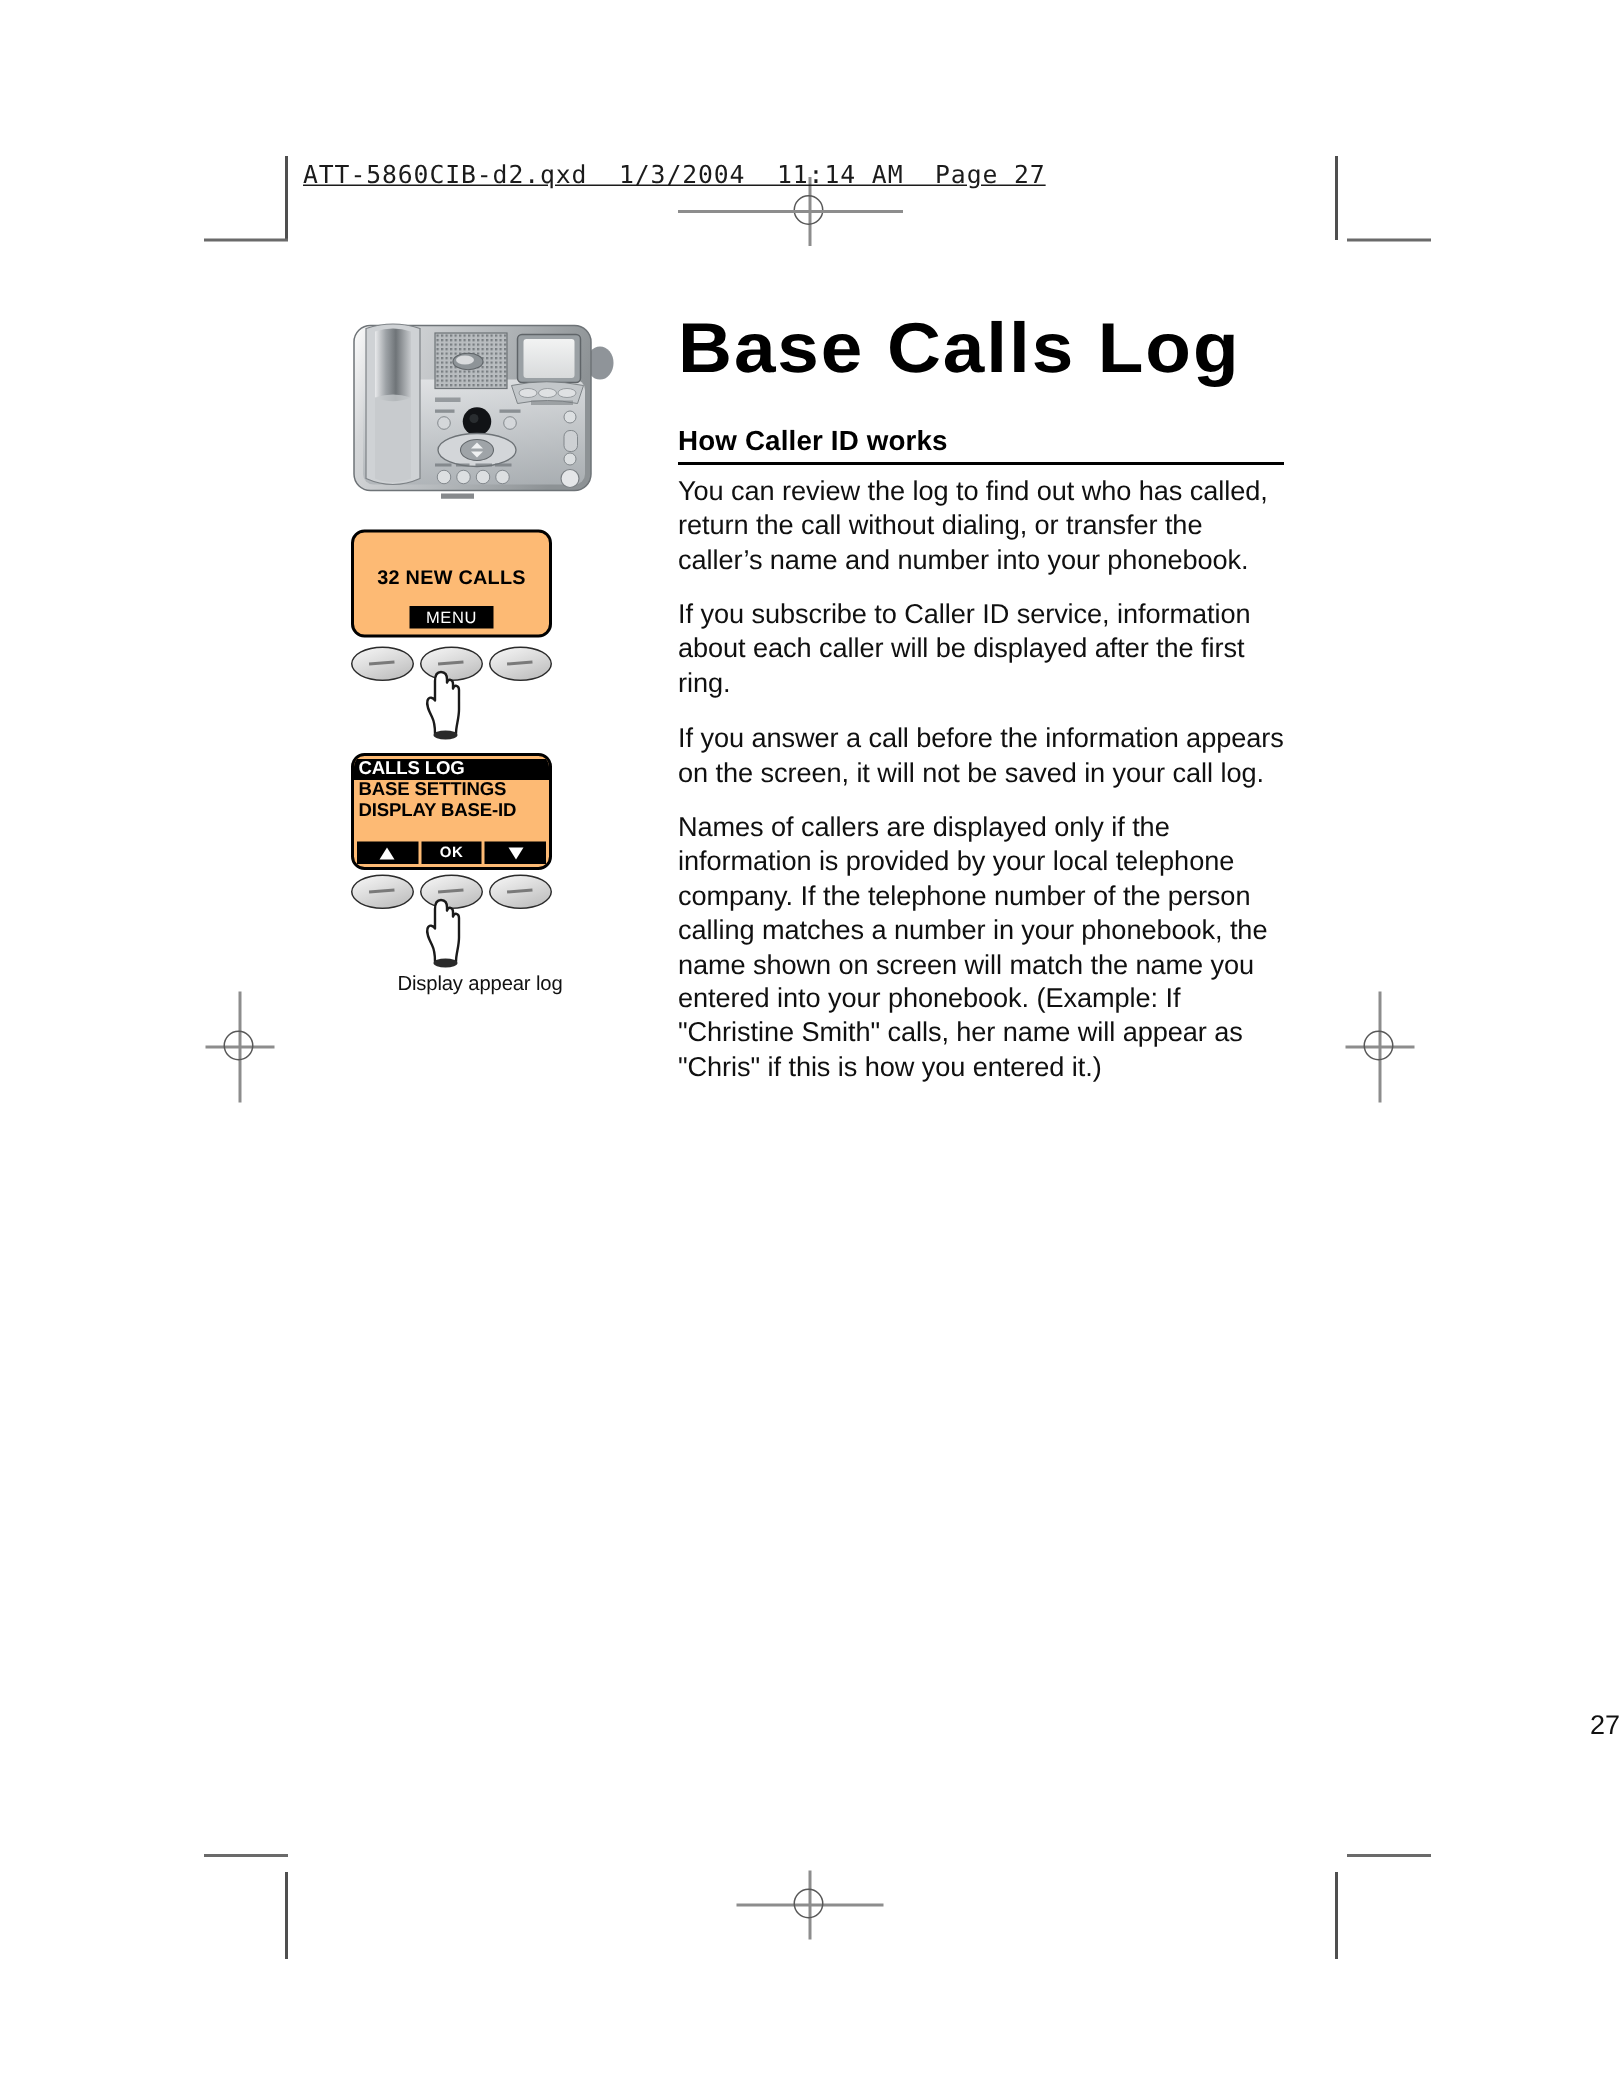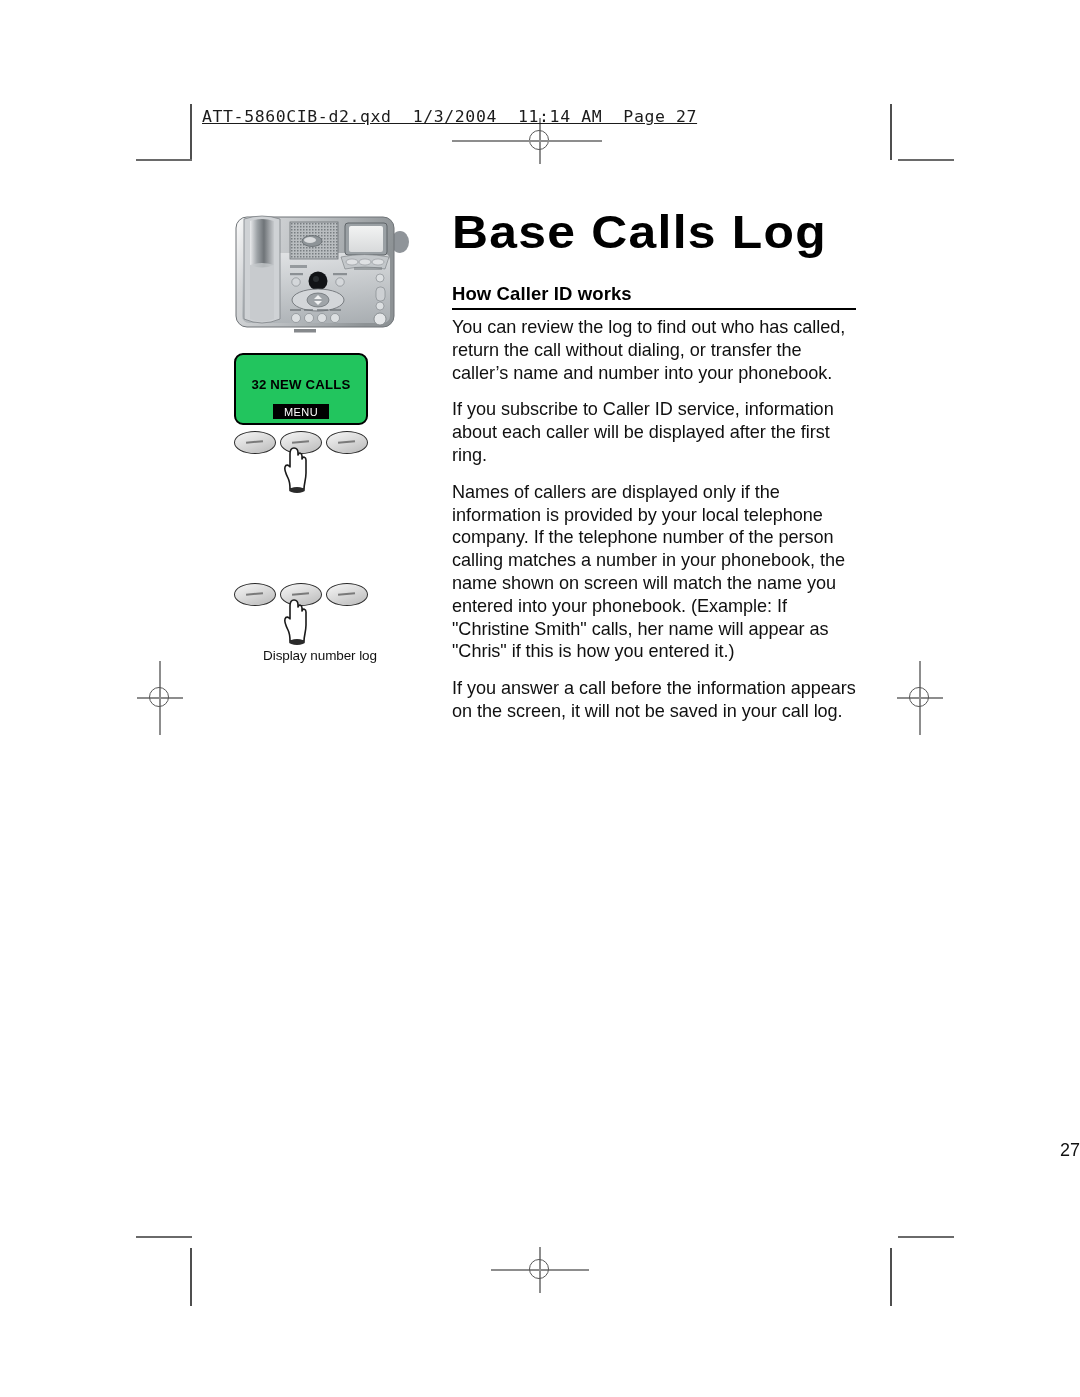--- a/index.html
+++ b/index.html
@@ -139,21 +139,21 @@
     height: 135px;
   }
 
   
   .lcd {
     position: absolute;
     width: 134px;
     height: 72px;
     border: 2.4px solid #000;
     border-radius: 9px;
-    background: #22c55e;
+    background: #fdba74;
     box-sizing: border-box;
     overflow: hidden;
   }
   .lcd-1 { left: 12px; top: 153px; }
   .lcd-2 { left: 12px; top: 302px; height: 78px; }
 
   .lcd1-text {
     position: absolute;
     left: 0; right: 0;
     top: 22px;
@@ -405,38 +405,54 @@
   <div class="keys keys-1">
     <div class="key"></div>
     <div class="key"></div>
     <div class="key"></div>
   </div>
   <svg class="hand hand-1" viewBox="0 0 30 48" xmlns="http://www.w3.org/2000/svg">
     <path d="M14 2 C11 2 10 5 10 8 L10 21 C9 19 6 18 5 21 C4 24 6 28 8 32 C10 36 10 40 10 43 L24 43 C24 38 26 33 26 27 L26 14 C26 11 23 10 22 13 L22 10 C22 7 19 6 18 9 L18 7 C18 4 17 2 14 2 Z" fill="#ffffff" stroke="#1a1a1a" stroke-width="1.6" stroke-linejoin="round"></path>
     <ellipse cx="17" cy="44" rx="8" ry="3" fill="#2a2a2a"></ellipse>
   </svg>
 
+  <div class="lcd lcd-2">
+    <div class="lcd2-list">
+      <div class="menu-row sel">CALLS LOG</div>
+      <div class="menu-row">BASE SETTINGS</div>
+      <div class="menu-row">DISPLAY BASE-ID</div>
+    </div>
+    <div class="softbar">
+      <div class="softcell">
+        <span class="tri-up"></span>
+      </div>
+      <div class="softcell">OK</div>
+      <div class="softcell">
+        <span class="tri-dn"></span>
+      </div>
+    </div>
+  </div>
 
   <div class="keys keys-2">
     <div class="key"></div>
     <div class="key"></div>
     <div class="key"></div>
   </div>
   <svg class="hand hand-2" viewBox="0 0 30 48" xmlns="http://www.w3.org/2000/svg">
     <path d="M14 2 C11 2 10 5 10 8 L10 21 C9 19 6 18 5 21 C4 24 6 28 8 32 C10 36 10 40 10 43 L24 43 C24 38 26 33 26 27 L26 14 C26 11 23 10 22 13 L22 10 C22 7 19 6 18 9 L18 7 C18 4 17 2 14 2 Z" fill="#ffffff" stroke="#1a1a1a" stroke-width="1.6" stroke-linejoin="round"></path>
     <ellipse cx="17" cy="44" rx="8" ry="3" fill="#2a2a2a"></ellipse>
   </svg>
 
-  <div class="caption">Display number log</div>
+  <div class="caption">Display appear log</div>
 </div>
 
 <div class="title">Base Calls Log</div>
 <div class="subhead">How Caller ID works</div>
 <div class="subhead-rule"></div>
 
 <div class="body-col">
   <p>You can review the log to find out who has called, return the call without dialing, or transfer the caller’s name and number into your phonebook.</p>
   <p>If you subscribe to Caller ID service, information about each caller will be displayed after the first ring.</p>
+  <p>If you answer a call before the information appears on the screen, it will not be saved in your call log.</p>
   <p>Names of callers are displayed only if the information is provided by your local telephone company. If the telephone number of the person calling matches a number in your phonebook, the name shown on screen will match the name you entered into your phonebook. (Example: If "Christine Smith" calls, her name will appear as "Chris" if this is how you entered it.)</p>
-  <p>If you answer a call before the information appears on the screen, it will not be saved in your call log.</p>
 </div>
 
 <div class="folio">27</div>
 
 </body></html>

